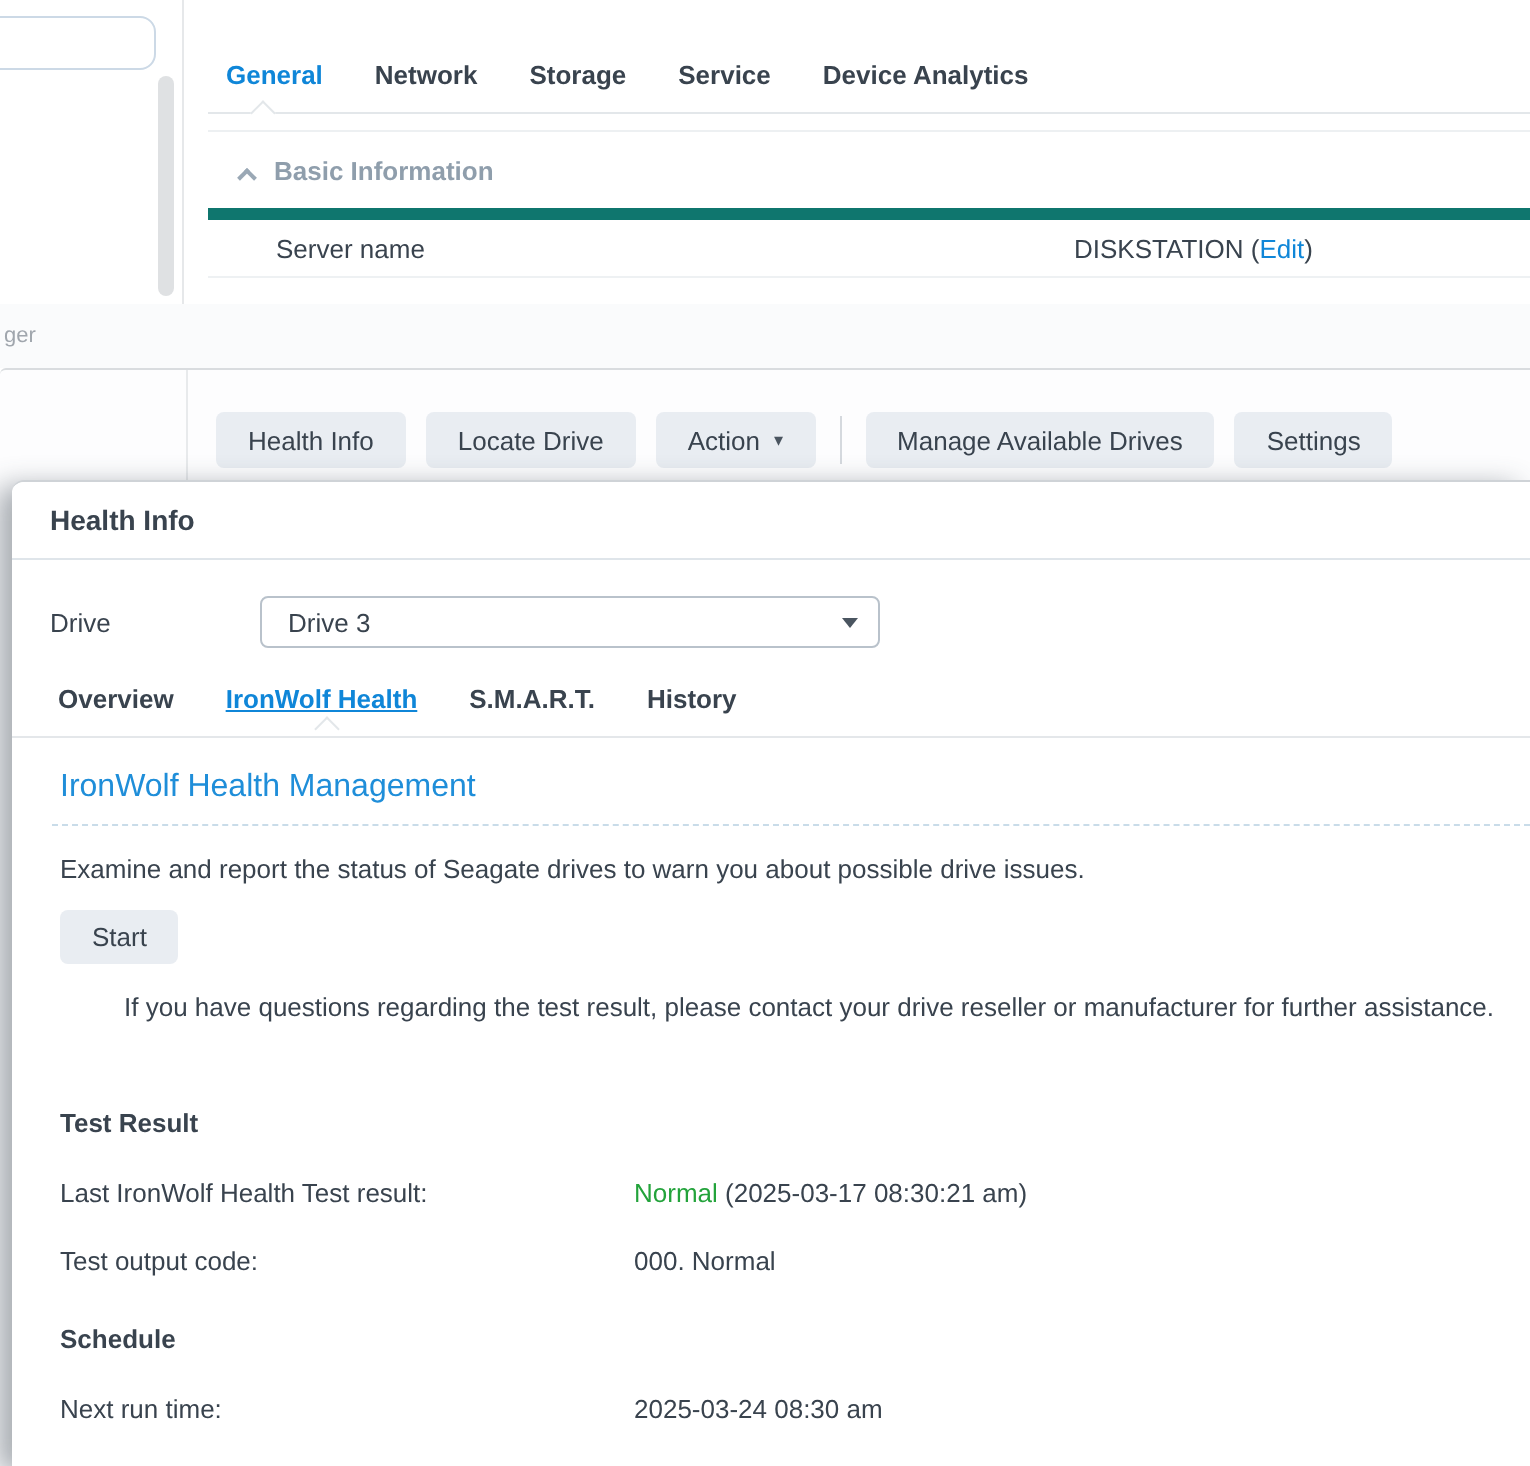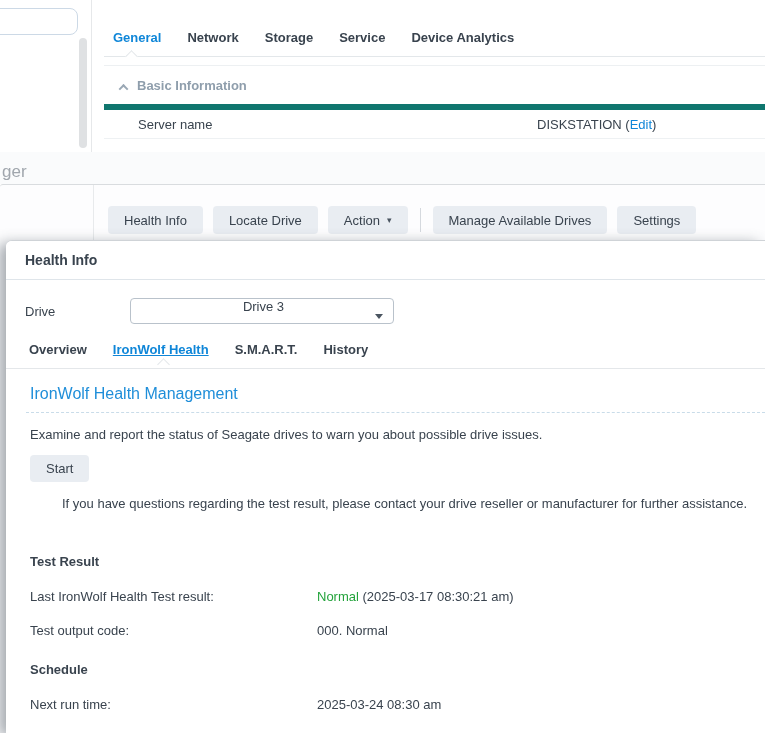--- a/index.html
+++ b/index.html
@@ -36,21 +36,21 @@
     transform:rotate(45deg) translate(1px,1px); margin:4px 10px 0 16px; }
   .cp-row { height:29px; display:flex; align-items:center; border-bottom:1px solid #eef1f3; position:relative; }
   .cp-row .lbl { margin-left:34px; }
   .cp-row .val { position:absolute; left:433px; }
   a.edit-link { color:#0f86d8; cursor:pointer; }
   .green-box { position:absolute; left:421px; top:-6px; width:207px; height:34px;
     border:3px solid #3cb54a; display:flex; align-items:center; padding-left:10px; background:transparent; }
 
   
   .backdrop { left:0; top:152px; width:765px; height:32px; background:#fafbfc; }
-  .title-frag { position:absolute; left:2px; top:10px; color:#a0a6ad; font-size:17px; }
+  .title-frag { position:absolute; left:2px; top:10px; color:#a0a6ad; font-size:11px; }
 
   
   .sm-panel { left:0; top:184px; width:765px; height:549px; background:#fdfdfe;
     border-top:1px solid #d9dcdf; border-radius:3px 0 0 0; }
   .sm-vdivider { position:absolute; left:93px; top:0; width:1px; height:56px; background:#e8eaec; }
   .sm-toolbar { position:absolute; left:108px; top:21px; display:flex; gap:10px; align-items:center; }
   .btn { background:#e9edf2; border:none; border-radius:4px; height:28px;
     padding:0 16px; font-family:inherit; font-size:13px; color:#39434e;
     display:flex; align-items:center; white-space:nowrap; cursor:pointer; }
   .tb-sep { width:1px; height:24px; background:#d5d9de; margin:0 2px; }
@@ -59,23 +59,23 @@
   
   .dialog { left:6px; top:240px; width:759px; height:493px; background:#fff;
     border-top:1px solid #cfd3d7; border-radius:6px 0 0 0;
     box-shadow:-7px 3px 14px rgba(60,70,82,0.45); }
   .dlg-header { position:absolute; left:0; top:0; width:100%; height:39px;
     border-bottom:1px solid #dfe5ea; border-radius:6px 0 0 0; background:#fff;
     display:flex; align-items:center; }
   .dlg-title { margin-left:19px; font-size:14px; font-weight:bold; color:#39434e; }
 
   .drive-label { position:absolute; left:19px; top:63px; }
-  .drive-select { position:absolute; left:124px; top:57px; width:264px; height:26px;
+  .drive-select { position:absolute; left:124px; top:57px; width:310px; height:26px;
     border:1px solid #b9c2cb; border-radius:4px; background:#fff;
-    display:flex; align-items:center; padding:0 10px 0 13px; cursor:pointer;flex-direction:column; }
+    display:flex; align-items:center; padding:0 10px 0 13px; cursor:pointer; }
   .drive-select .sel-caret { margin-left:auto; width:0; height:0;
     border-left:4px solid transparent; border-right:4px solid transparent;
     border-top:5px solid #4a5560; }
 
   .dlg-tabs { position:absolute; left:23px; top:101px; display:flex; gap:26px; }
   .dlg-tab { font-weight:bold; color:#39434e; position:relative; padding-bottom:18px; }
   .dlg-tab.active { color:#0f86d8;text-decoration:underline; }
   .dlg-tabbar { position:absolute; left:0; top:127px; width:100%; height:1px; background:#e4e7ea; }
   .dlg-tab.active .notch { position:absolute; left:46px; top:18px; }
 

